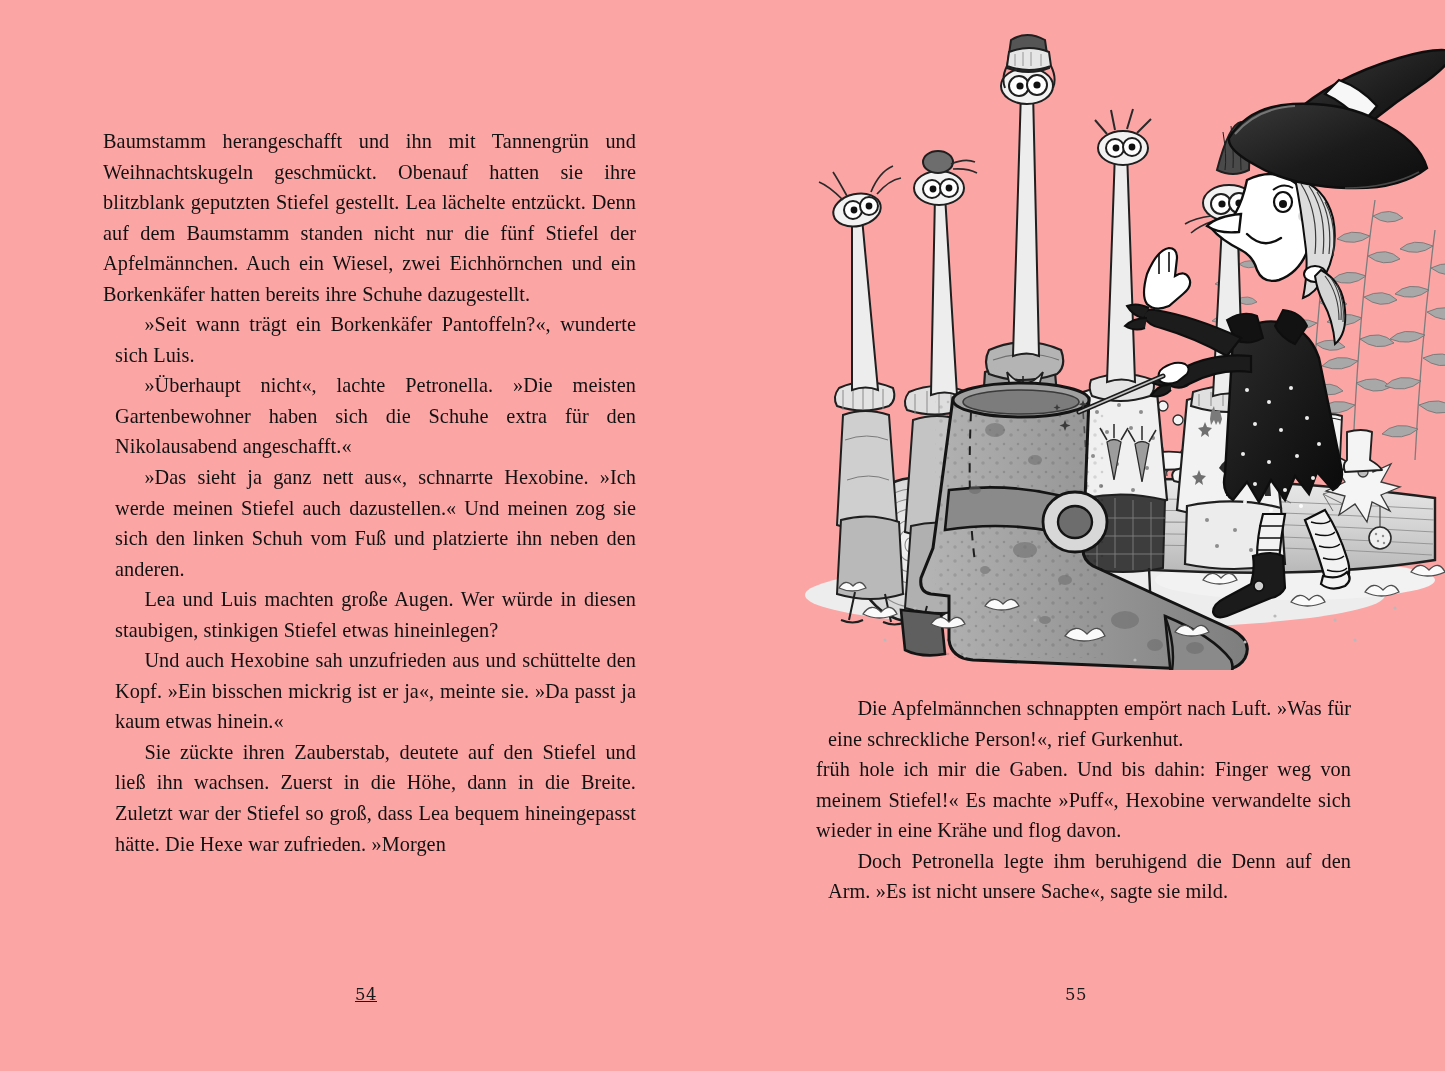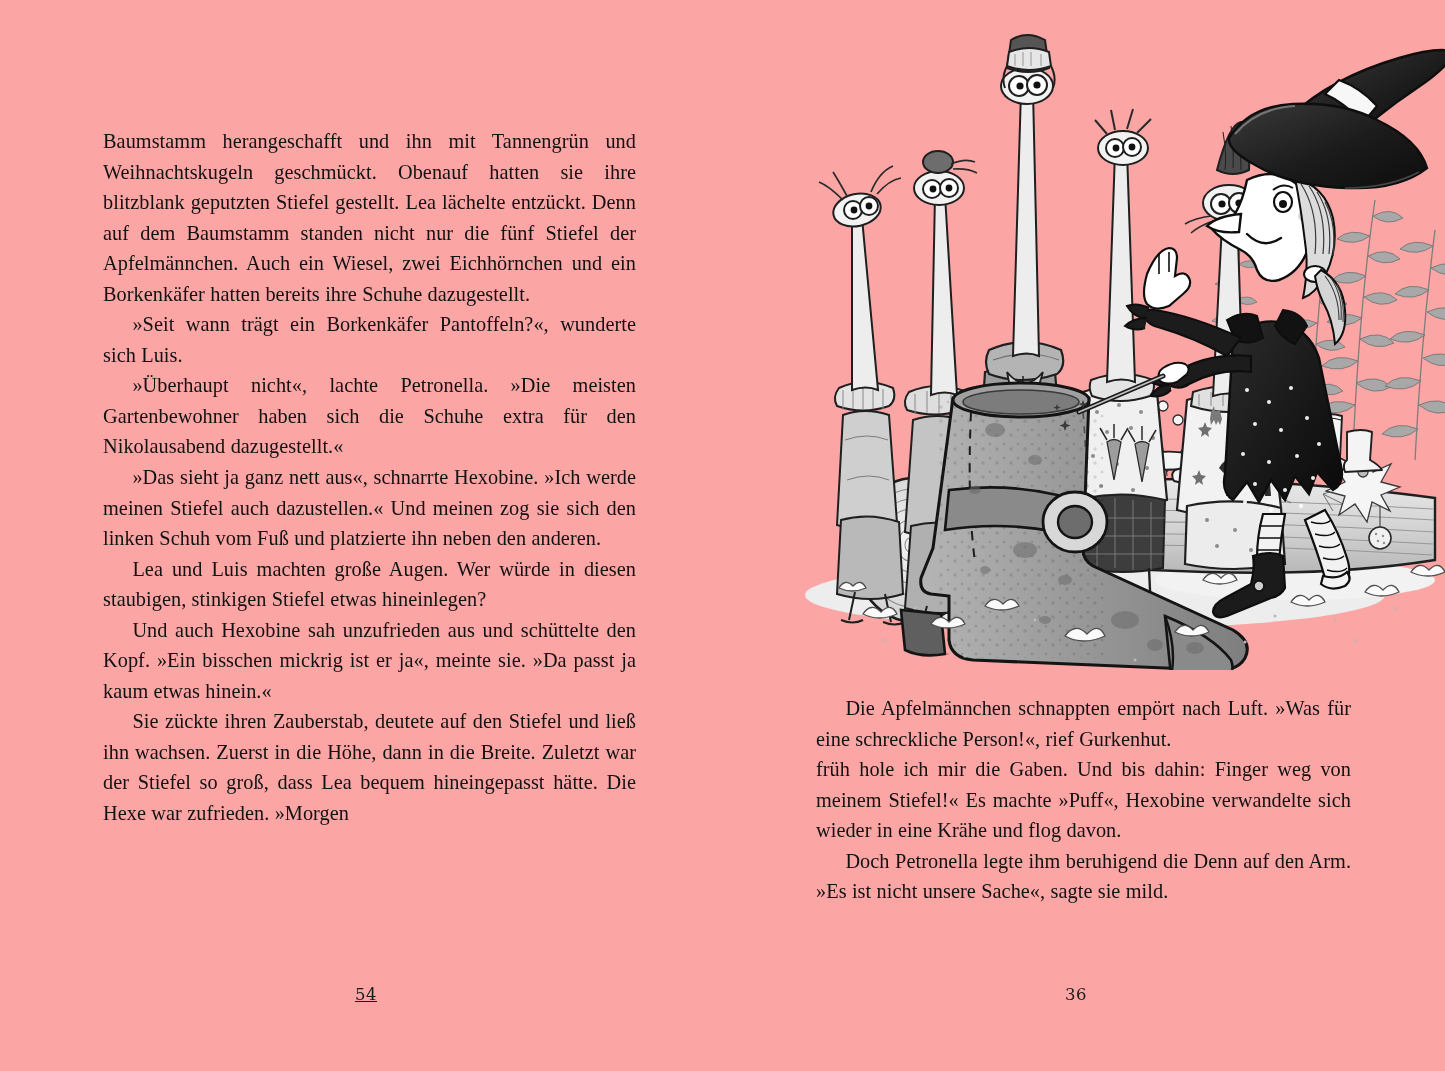--- a/index.html
+++ b/index.html
@@ -33,21 +33,21 @@
   .para {
     margin: 0;
     font-size: 20.3px;
     line-height: 30.55px;
     text-align: justify;
     text-justify: inter-word;
     hyphens: manual;
     letter-spacing: 0.05px;
     word-spacing: 0.2px;
   }
-  .para.indent { text-indent: 1.45em; }
+  .para.indent { text-indent: 1.45em; margin-left: 12px; }
   .para.last-flush { text-align-last: left; }
 
   .pagenum {
     position: absolute;
     font-size: 16.5px;
     letter-spacing: 0.5px;
     color: #1a1a1a;
     font-family: "DejaVu Serif", "Liberation Serif", serif;
   }
   .pagenum.left  { left: 355px; top: 985px; text-decoration: underline; }
@@ -64,34 +64,34 @@
   .illus svg { display: block; width: 100%; height: 100%; }
 </style>
 </head>
 <body>
 
 <div class="spread">
 
   <div class="page-col left-col">
     <p class="para">Baumstamm herangeschafft und ihn mit Tannengrün und Weihnachtskugeln geschmückt. Obenauf hatten sie ihre blitzblank geputzten Stiefel gestellt. Lea lächelte entzückt. Denn auf dem Baumstamm standen nicht nur die fünf Stiefel der Apfelmännchen. Auch ein Wiesel, zwei Eichhörnchen und ein Borkenkäfer hatten bereits ihre Schuhe dazugestellt.</p>
     <p class="para indent">»Seit wann trägt ein Borkenkäfer Pantoffeln?«, wunderte sich Luis.</p>
-    <p class="para indent">»Überhaupt nicht«, lachte Petronella. »Die meisten Gartenbewohner haben sich die Schuhe extra für den Nikolausabend dazugestellt.«</p>
+    <p class="para indent">»Überhaupt nicht«, lachte Petronella. »Die meisten Gartenbewohner haben sich die Schuhe extra für den Nikolausabend angeschafft.«</p>
     <p class="para indent">»Das sieht ja ganz nett aus«, schnarrte Hexobine. »Ich werde meinen Stiefel auch dazustellen.« Und meinen zog sie sich den linken Schuh vom Fuß und platzierte ihn neben den anderen.</p>
     <p class="para indent">Lea und Luis machten große Augen. Wer würde in diesen staubigen, stinkigen Stiefel etwas hineinlegen?</p>
     <p class="para indent">Und auch Hexobine sah unzufrieden aus und schüttelte den Kopf. »Ein bisschen mickrig ist er ja«, meinte sie. »Da passt ja kaum etwas hinein.«</p>
     <p class="para indent">Sie zückte ihren Zauberstab, deutete auf den Stiefel und ließ ihn wachsen. Zuerst in die Höhe, dann in die Breite. Zuletzt war der Stiefel so groß, dass Lea bequem hineingepasst hätte. Die Hexe war zufrieden. »Morgen</p>
   </div>
   <div class="pagenum left">54</div>
 
   <div class="page-col right-col">
     <p class="para indent">Die Apfelmännchen schnappten empört nach Luft. »Was für eine schreckliche Person!«, rief Gurkenhut.</p>
     <p class="para">früh hole ich mir die Gaben. Und bis dahin: Finger weg von meinem Stiefel!« Es machte »Puff«, Hexobine verwandelte sich wieder in eine Krähe und flog davon.</p>
     <p class="para indent last-flush">Doch Petronella legte ihm beruhigend die Denn auf den Arm. »Es ist nicht unsere Sache«, sagte sie mild.</p>
   </div>
-  <div class="pagenum right">36</div>
+  <div class="pagenum right">55</div>
 
   <div class="illus">
     <svg viewBox="0 0 710 650" xmlns="http://www.w3.org/2000/svg">
       <defs>
         <linearGradient id="bootG" x1="0" y1="0" x2="1" y2="0">
           <stop offset="0" stop-color="#b5b5b5"></stop>
           <stop offset="0.45" stop-color="#9a9a9a"></stop>
           <stop offset="1" stop-color="#7e7e7e"></stop>
         </linearGradient>
         <linearGradient id="logG" x1="0" y1="0" x2="0" y2="1">

